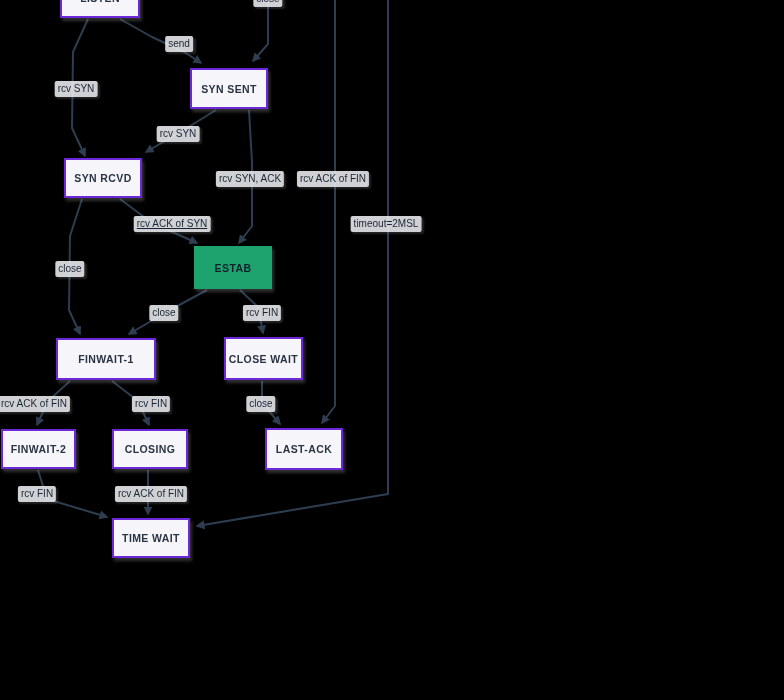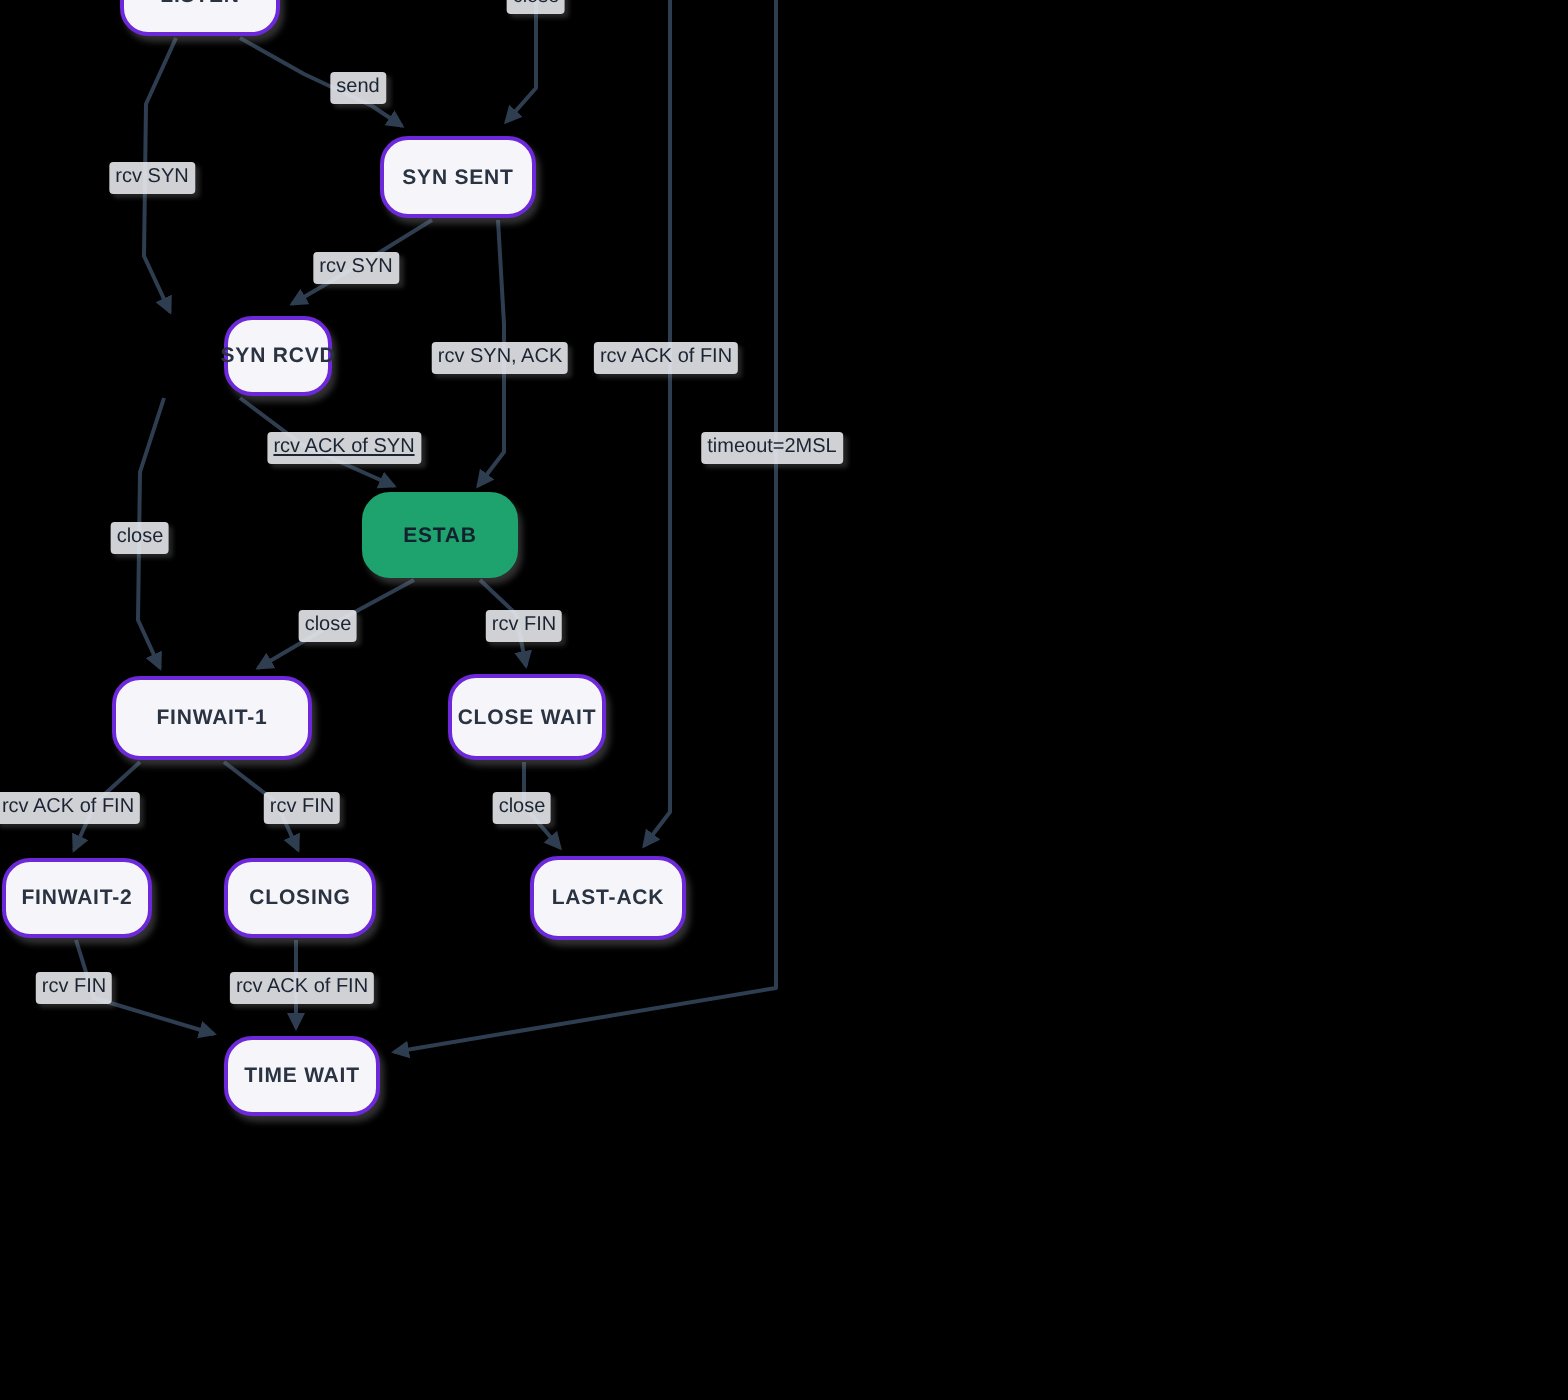--- a/index.html
+++ b/index.html
@@ -13,31 +13,32 @@
   .edges-layer{
     position:absolute;left:0;top:0;width:784px;height:700px;
     display:block;
   }
   .node{
     position:absolute;
     box-sizing:border-box;
     border:2px solid var(--node-border,#6d28d9);
     background:var(--node-fill,#f6f6fa);
     color:var(--node-text,#2a3342);
-    border-radius:14px;
+    border-radius:0;
     display:flex;align-items:center;justify-content:center;
     font-size:10.5px;font-weight:600;letter-spacing:.4px;
     white-space:nowrap;
     box-shadow:2px 3px 3px rgba(130,130,130,.38);
   }
   .node.accent{
     background:var(--accent-fill,#1ea26e);
     border-color:var(--accent-fill,#1ea26e);
     color:var(--accent-text,#15202d);
     font-weight:700;
+    margin-left:13px;
   }
   .edge-label{
     position:absolute;
     transform:translate(-50%,-50%);
     background:var(--label-bg,rgba(236,238,241,.88));
     color:var(--label-text,#1c2433);
     font-size:10px;line-height:16px;
     padding:0 3px;border-radius:2px;
     white-space:nowrap;
     box-shadow:2px 2px 2px rgba(120,120,120,.3);
@@ -86,21 +87,21 @@
       <div class="edge-label" style="left: 262px; top: 313px;">rcv FIN</div>
       <div class="edge-label" style="left: 34px; top: 404px;">rcv ACK of FIN</div>
       <div class="edge-label" style="left: 151px; top: 404px;">rcv FIN</div>
       <div class="edge-label" style="left: 261px; top: 404px;">close</div>
       <div class="edge-label" style="left: 37px; top: 494px;">rcv FIN</div>
       <div class="edge-label" style="left: 151px; top: 494px;">rcv ACK of FIN</div>
     </div>
   <div id="nodes-layer">
       <div class="node" style="left: 60px; top: -22px; width: 80px; height: 40px;">LISTEN</div>
       <div class="node" style="left: 190px; top: 68px; width: 78px; height: 41px;">SYN SENT</div>
-      <div class="node" style="left: 64px; top: 158px; width: 54px; height: 40px; margin-left: 48px;">SYN RCVD</div>
+      <div class="node" style="left: 64px; top: 158px; width: 78px; height: 40px;">SYN RCVD</div>
       <div class="node accent" style="left: 181px; top: 246px; width: 78px; height: 43px;">ESTAB</div>
       <div class="node" style="left: 56px; top: 338px; width: 100px; height: 42px;">FINWAIT-1</div>
       <div class="node" style="left: 224px; top: 337px; width: 79px; height: 43px;">CLOSE WAIT</div>
       <div class="node" style="left: 1px; top: 429px; width: 75px; height: 40px;">FINWAIT-2</div>
       <div class="node" style="left: 112px; top: 429px; width: 76px; height: 40px;">CLOSING</div>
       <div class="node" style="left: 265px; top: 428px; width: 78px; height: 42px; text-align: center;">LAST-ACK</div>
       <div class="node" style="left: 112px; top: 518px; width: 78px; height: 40px;">TIME WAIT</div>
     </div>
 </div>
 

